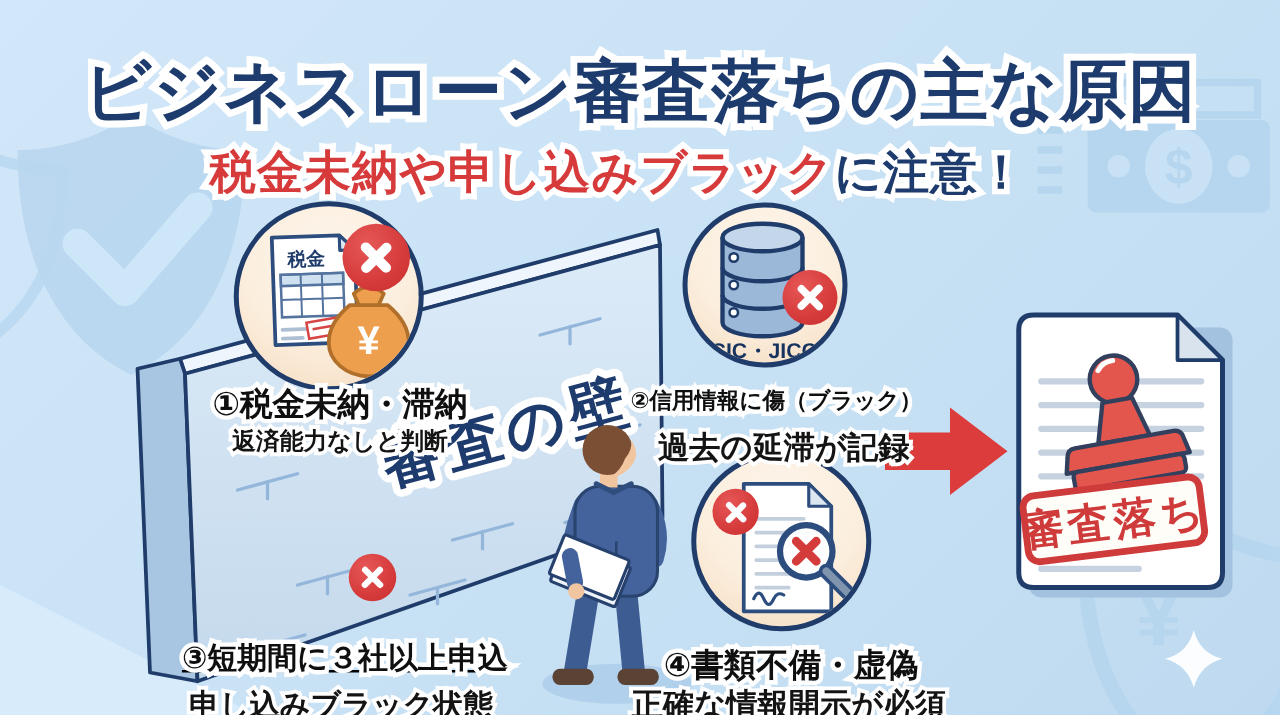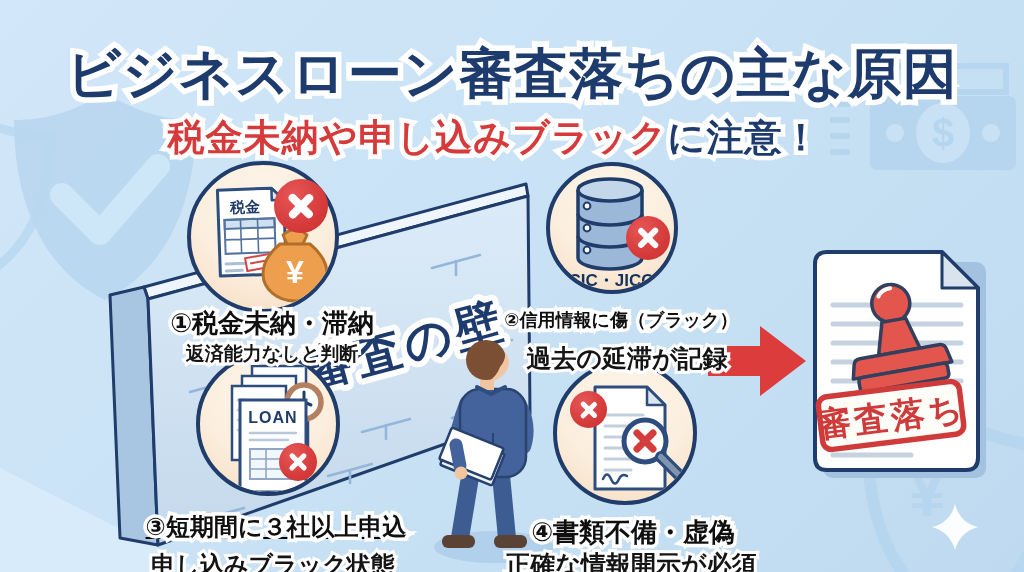--- a/index.html
+++ b/index.html
@@ -136,39 +136,20 @@
       <path d="M28 48 a32 11 0 0 0 64 0 M28 70 a32 11 0 0 0 64 0" fill="none" stroke="#1f3c6a" stroke-width="3.5"></path>
       <ellipse cx="60" cy="24" rx="32" ry="11" fill="#c4d7ea" stroke="#1f3c6a" stroke-width="3.5"></ellipse>
       <circle cx="37" cy="40" r="3.4" fill="#ffffff" stroke="#1f3c6a" stroke-width="2"></circle>
       <circle cx="37" cy="62" r="3.4" fill="#ffffff" stroke="#1f3c6a" stroke-width="2"></circle>
       <circle cx="37" cy="84" r="3.4" fill="#ffffff" stroke="#1f3c6a" stroke-width="2"></circle>
       <text x="61" y="120" text-anchor="middle" font-size="17" font-weight="bold" fill="#16325e">CIC・JICC</text>
     </svg>
   </div>
   <div class="xbadge b2"></div>
 
-  <div class="cause-circle c3">
-    <svg width="144" height="144" viewBox="0 0 144 144">
-      <rect x="52" y="10" width="54" height="74" fill="#ffffff" stroke="#2c4d7e" stroke-width="2.5"></rect>
-      <rect x="42" y="20" width="54" height="74" fill="#ffffff" stroke="#2c4d7e" stroke-width="2.5"></rect>
-      <rect x="32" y="30" width="54" height="74" fill="#ffffff" stroke="#2c4d7e" stroke-width="2.5"></rect>
-      <path d="M38 44 h8 M38 54 h8 M38 64 h8 M38 74 h8" stroke="#c6d4e4" stroke-width="3" stroke-linecap="round"></path>
-      <path d="M100 64 v32 M108 64 v32" stroke="#2c4d7e" stroke-width="2.5"></path>
-      <g>
-        <circle cx="104" cy="46" r="17" fill="#ffffff" stroke="#b5805f" stroke-width="5.5"></circle>
-        <path d="M104 46 V36 M104 46 L111 49" stroke="#1f3c6a" stroke-width="3" stroke-linecap="round"></path>
-        <circle cx="104" cy="46" r="1.8" fill="#1f3c6a"></circle>
-      </g>
-      <rect x="40" y="44" width="66" height="92" fill="#ffffff" stroke="#2c4d7e" stroke-width="3"></rect>
-      <text x="73" y="67" text-anchor="middle" font-size="16" font-weight="bold" letter-spacing="1" fill="#1f3c6a">LOAN</text>
-      <path d="M50 77 h46 M50 84 h38" stroke="#b9c8da" stroke-width="2.6" stroke-linecap="round"></path>
-      <rect x="50" y="93" width="48" height="30" fill="#f2f7fc" stroke="#8fa7c4" stroke-width="2"></rect>
-      <path d="M50 103 h48 M50 113 h48 M66 93 v30" stroke="#8fa7c4" stroke-width="1.6"></path>
-    </svg>
-  </div>
   <div class="xbadge b3"></div>
 
   <div class="cause-circle c4">
     <svg width="144" height="144" viewBox="0 0 144 144">
       <path d="M38 22 h52 l18 18 v84 h-70 z" fill="#ffffff" stroke="#2c4d7e" stroke-width="3" stroke-linejoin="round"></path>
       <path d="M90 22 l18 18 h-18 z" fill="#dce6f1" stroke="#2c4d7e" stroke-width="2.5" stroke-linejoin="round"></path>
       <path d="M48 50 h38 M48 61 h50 M48 72 h50 M48 83 h50 M48 94 h50 M48 105 h26" stroke="#c3cfdd" stroke-width="3" stroke-linecap="round"></path>
       <path d="M46 114 q4 -9 8 0 q4 9 8 0 q3 -6 8 -3" fill="none" stroke="#2c4d7e" stroke-width="2.5" stroke-linecap="round"></path>
       <g>
         <circle cx="88" cy="76" r="21" fill="#ffffff" fill-opacity="0.92" stroke="#2c4d7e" stroke-width="5"></circle>

